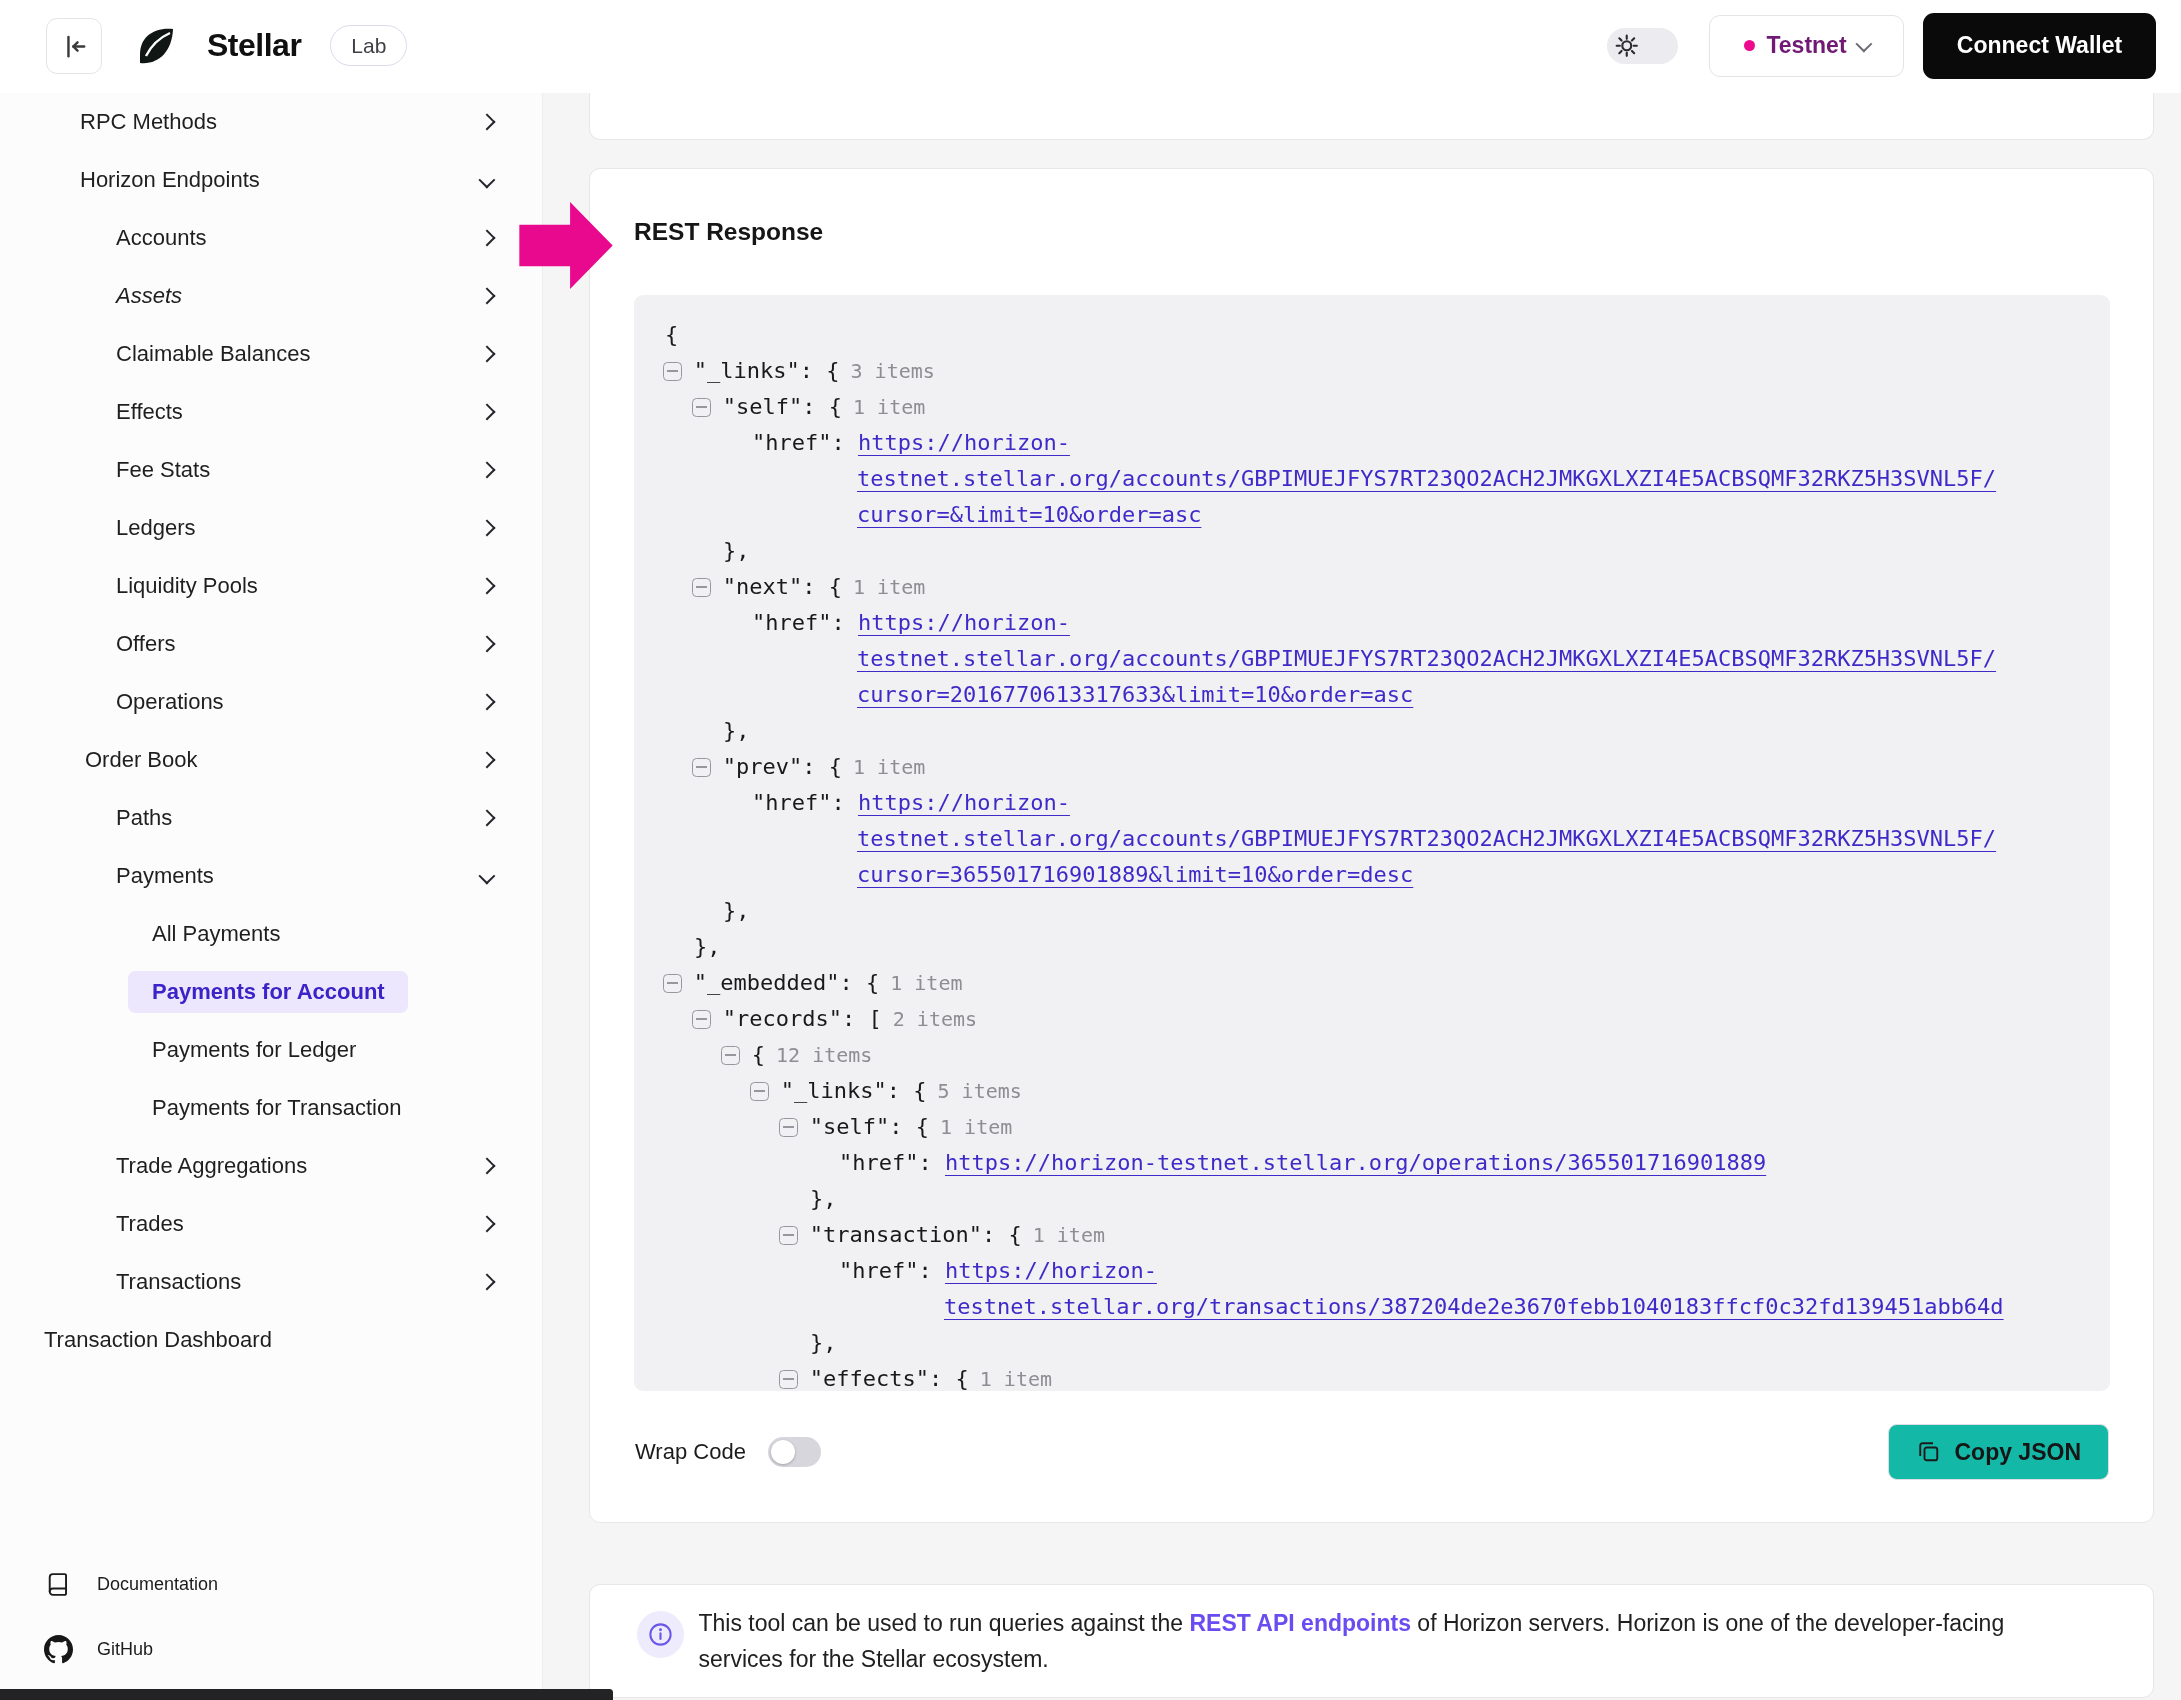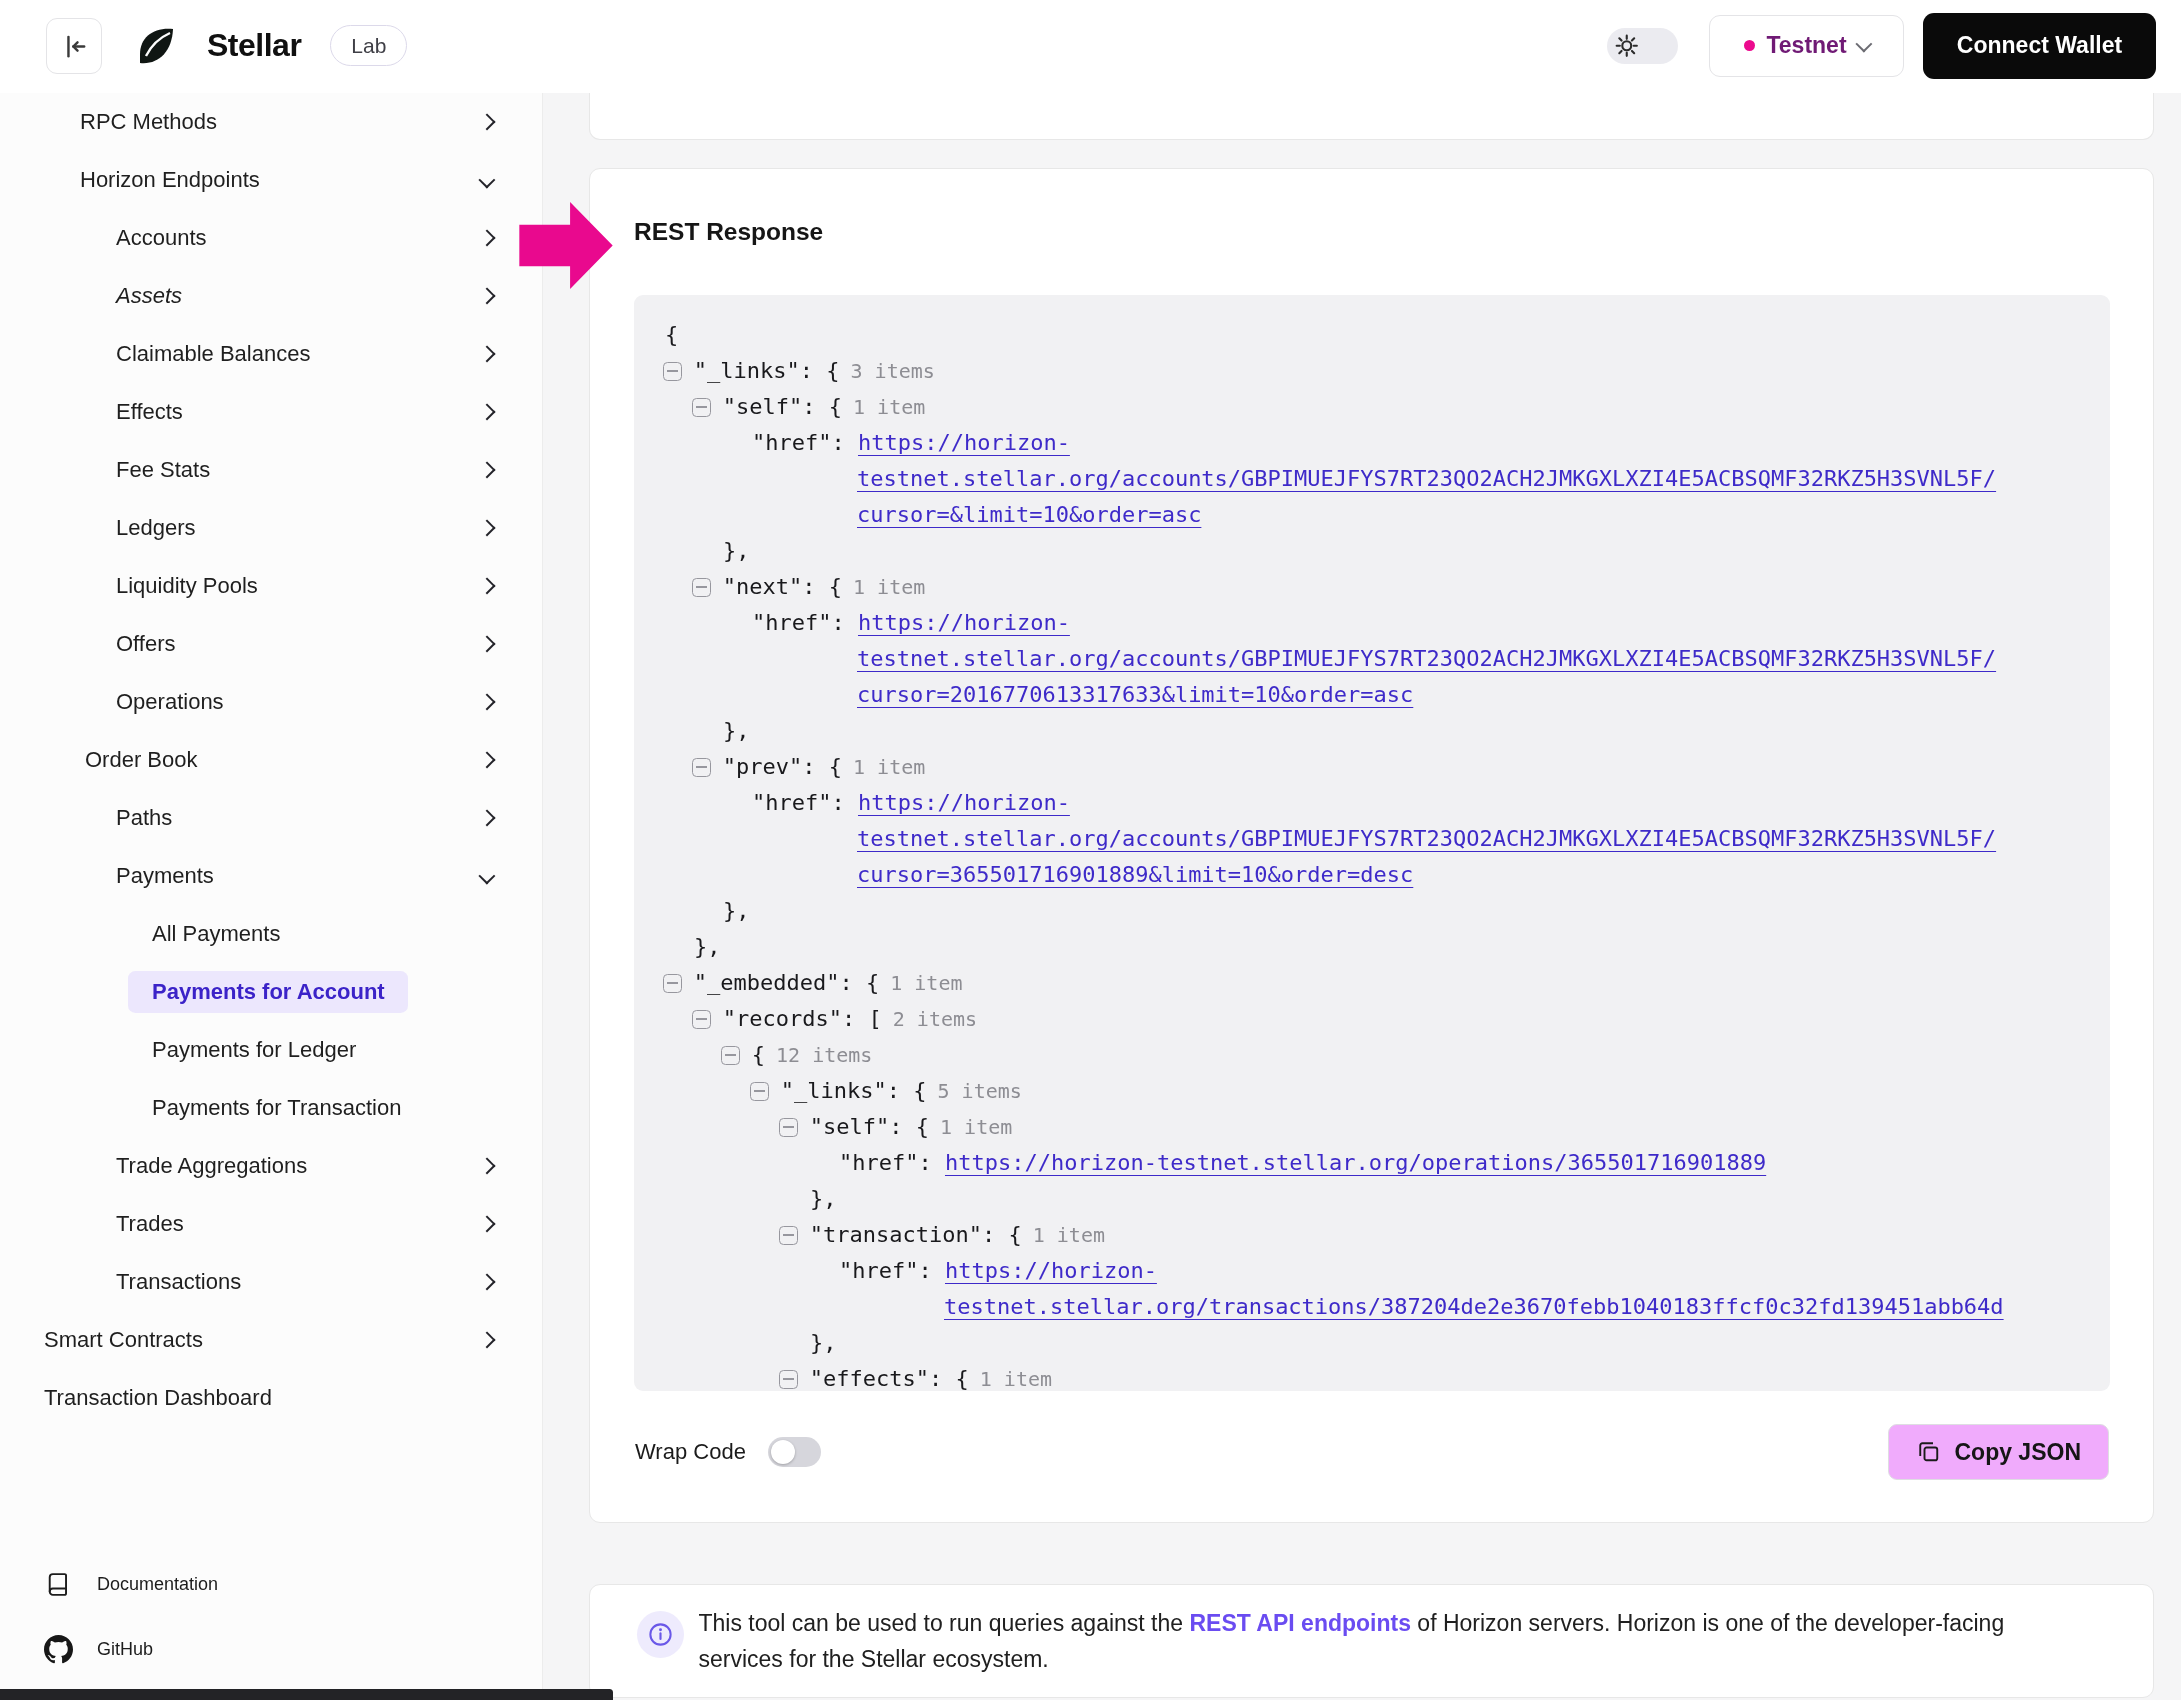--- a/index.html
+++ b/index.html
@@ -40,21 +40,21 @@
   .jline { display:flex; align-items:center; height:36px; white-space:pre; font-family:"DejaVu Sans Mono",monospace; font-size:22px; line-height:36px; }
   .jtoggle { width:19px; height:19px; border:1.8px solid #97979e; border-radius:4.5px; margin-right:11.8px; flex:none; position:relative; cursor:pointer; }
   .jtoggle::after { content:""; position:absolute; left:2.7px; right:2.7px; top:50%; height:1.8px; margin-top:-0.9px; background:#97979e; }
   .j-k, .j-p { color:#19191c; }
   .j-m { color:#8d8d93; font-size:20px; margin-left:11px; }
   .j-l { color:#3e2ac9; text-decoration:underline; text-underline-offset:4.5px; text-decoration-thickness:1.4px; cursor:pointer; }
   .wrap-row { position:absolute; left:45px; top:1255px; height:56px; display:flex; align-items:center; gap:22px; }
   .wrap-label { font-size:22px; color:#1b1b1b; }
   .switch { width:53px; height:30px; border-radius:15.5px; background:#d6d6dc; position:relative; cursor:pointer; flex:none; }
   .switch .knob { position:absolute; left:2.7px; top:2.7px; width:24.5px; height:24.5px; border-radius:50%; background:#fff; box-shadow:0 0.9px 2.7px rgba(0,0,0,.25); }
-  .copy-btn { position:absolute; right:44px; top:1255px; height:56px; padding:0 27px; background:#f0abfc; border:1.4px solid #dedee2; border-radius:9px; display:flex; align-items:center; gap:12.7px; font-family:inherit; font-size:23px; font-weight:700; color:#161616; cursor:pointer; }
+  .copy-btn { position:absolute; right:44px; top:1255px; height:56px; padding:0 27px; background:#14b8a6; border:1.4px solid #dedee2; border-radius:9px; display:flex; align-items:center; gap:12.7px; font-family:inherit; font-size:23px; font-weight:700; color:#161616; cursor:pointer; }
 
   .card-info { left:589px; top:1584px; width:1565px; min-height:109px; display:flex; align-items:flex-start; gap:14.5px; padding:20px 36px 20px 47px; }
   .info-ic { width:47px; height:47px; border-radius:50%; background:#eeebfd; display:flex; align-items:center; justify-content:center; flex:none; margin-top:5.5px; }
   .info-text { font-size:23px; line-height:36px; color:#202020; max-width:1355px; }
   .info-link { color:#6a4cf1; font-weight:600; text-decoration:none; cursor:pointer; }
 
   .annotation-arrow { position:absolute; left:519px; top:202px; z-index:50; pointer-events:none; }
   .bottom-bar { position:absolute; left:0; bottom:0; width:613px; height:11px; background:#232326; border-radius:0 3.6px 0 0; z-index:20; }
 </style>
 </head>
@@ -163,24 +163,20 @@
       <div class="side-item" style="padding-left: 116px;">
         <span class="side-label">Trade Aggregations</span>
         <span class="chev right"></span>
       </div>
       <div class="side-item" style="padding-left: 116px;">
         <span class="side-label">Trades</span>
         <span class="chev right"></span>
       </div>
       <div class="side-item" style="padding-left: 116px;">
         <span class="side-label">Transactions</span>
-        <span class="chev right"></span>
-      </div>
-      <div class="side-item" style="padding-left: 44px;">
-        <span class="side-label">Smart Contracts</span>
         <span class="chev right"></span>
       </div>
       <div class="side-item" style="padding-left: 44px;">
         <span class="side-label">Transaction Dashboard</span>
       </div>
     </nav>
   <div class="side-footer">
       <div class="foot-item">
         <span class="ficon">
           <svg viewBox="0 0 24 24" width="27" height="27">

